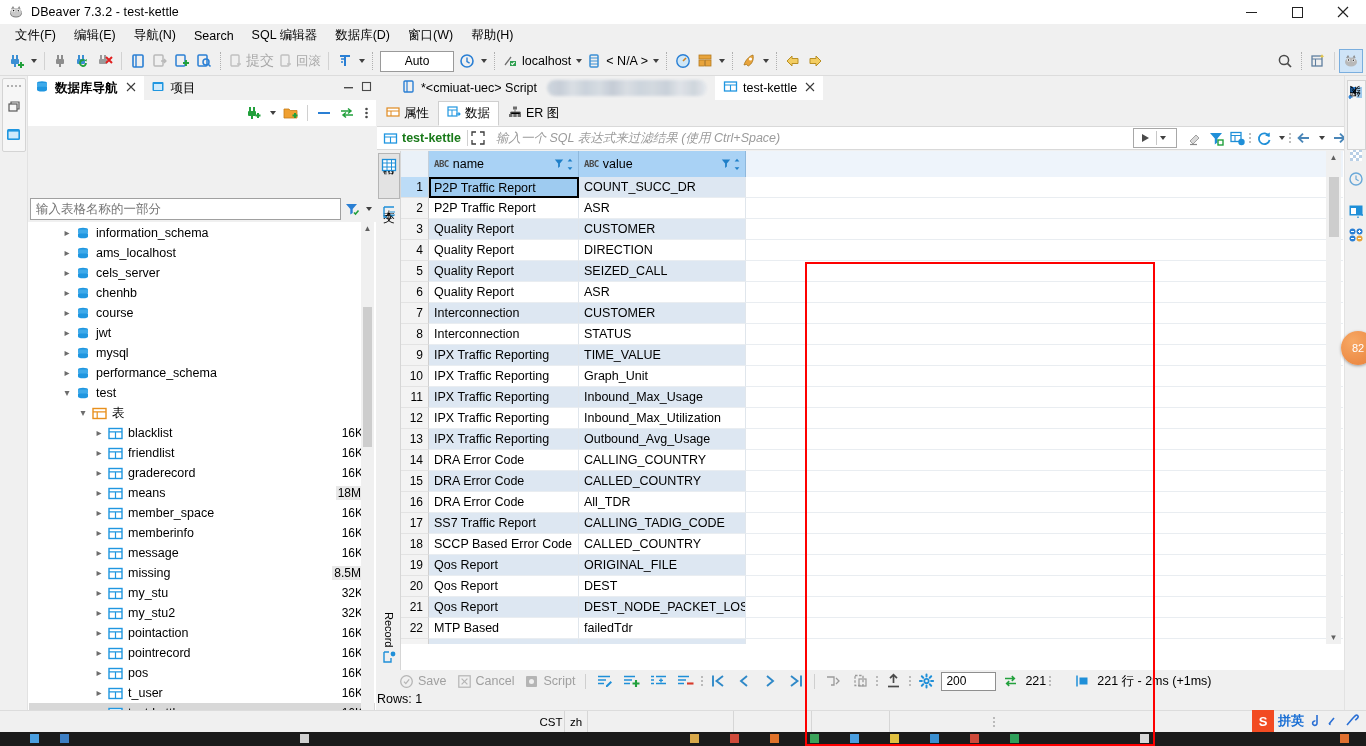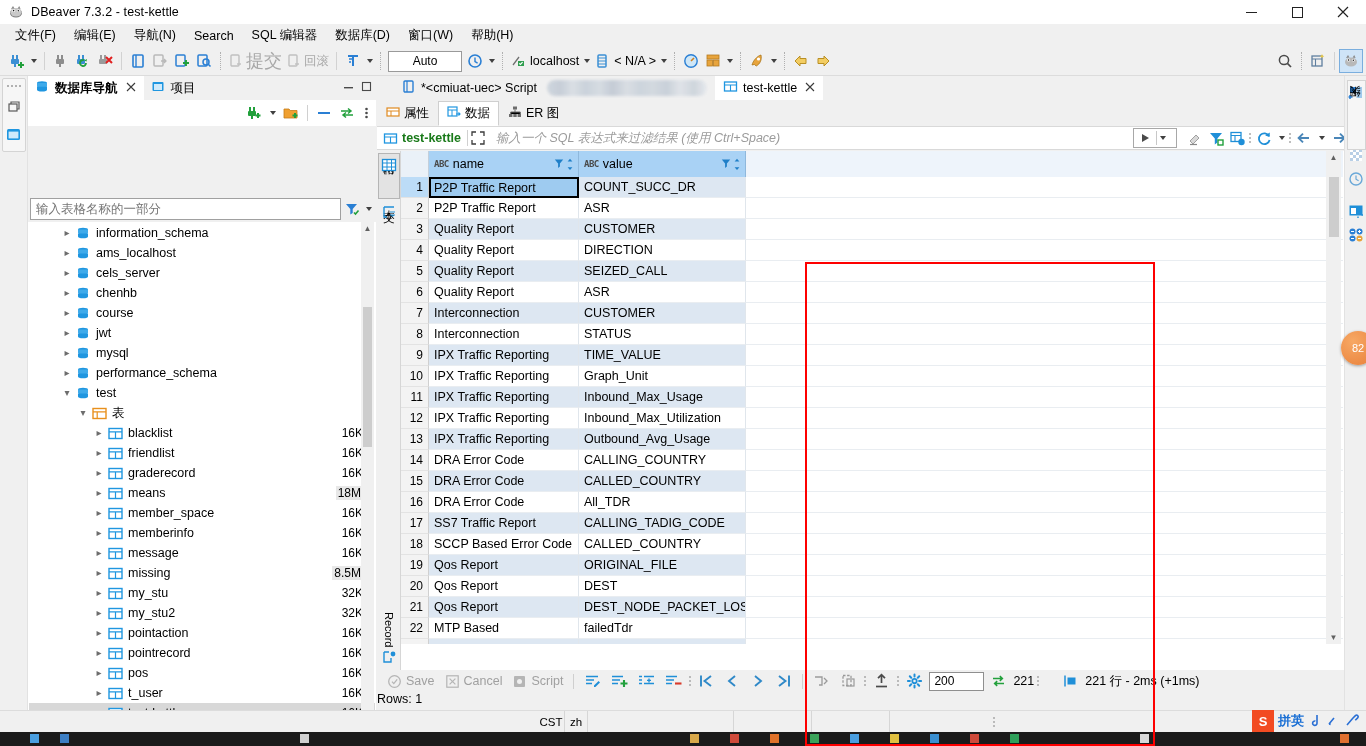--- a/index.html
+++ b/index.html
@@ -141,21 +141,21 @@
   .grow.even .gcell{ background:#dde7f2; }
   .gcell.c1{ width:150px; flex:0 0 150px;}
   .gcell.c2{ width:167px; flex:0 0 167px;}
   .gcell.rest{ flex:1; background:#fff !important; border-right:none;}
   .gcell.focus{ background:#9ecbf0 !important; border:2px solid #000; height:21px; padding:0 3px;}
   .redbox{ position:absolute; left:428px; top:186px; width:350px; height:484px; border:2px solid #fe0000;
      pointer-events:none; z-index:30; }
 
   
   .gridtool{ position:absolute; left:0; top:594px; width:989px; height:22px; background:#f0f0f0;
-     display:flex; align-items:center; gap:2px; padding-left:6px; font-size:12.5px; color:#a0a0a0;}
+     display:flex; align-items:center; gap:2px; padding-left:18px; font-size:12.5px; color:#a0a0a0;}
   .gt-item{ display:flex; align-items:center; gap:4px; padding:0 4px; }
   .gt-sep{ width:1px;height:15px;background:#cfcfcf;margin:0 4px;}
   .gt-dots{ width:4px;height:16px;display:flex;flex-direction:column;justify-content:center;align-items:center;gap:2px;}
   .gt-dots i{ width:2px;height:2px;background:#a8a8a8;border-radius:1px;display:block;}
   .numbox{ width:55px;height:19px;border:1px solid #8f8f8f;background:#fff;font-size:12px;color:#000;
      padding:0 4px; display:flex; align-items:center; }
   .gt-black{ color:#000; }
   .rowsline{ position:absolute; left:0; top:616px; width:989px; height:18px; font-size:12.5px;
      padding-left:0; color:#000;}
 
@@ -289,21 +289,21 @@
         <circle cx="11" cy="10" r="3" fill="none" stroke="#2a7fd4" stroke-width="1.5"></circle>
         <path d="M13.2 12.2 L15.5 14.5" stroke="#2a7fd4" stroke-width="1.6"></path>
       </svg>
     </div>
     <div class="tsep dot"></div>
     <div class="tbtn" style="width:auto;padding:0 2px">
       <svg width="16" height="16" viewBox="0 0 16 16">
         <rect x="3" y="2" width="8" height="11" rx="1" fill="none" stroke="#c0c0c0" stroke-width="1.4"></rect>
         <path d="M9 11 h4" stroke="#c0c0c0" stroke-width="1.4"></path>
       </svg>
-      <span style="color:#a8a8a8;font-size:18px;margin-left:2px">提交</span>
+      <span style="color:#a8a8a8;font-size:14px;margin-left:2px">提交</span>
     </div>
     <div class="tbtn" style="width:auto;padding:0 2px">
       <svg width="16" height="16" viewBox="0 0 16 16">
         <rect x="3" y="2" width="8" height="11" rx="1" fill="none" stroke="#c0c0c0" stroke-width="1.4"></rect>
         <path d="M9 11 h4" stroke="#c0c0c0" stroke-width="1.4"></path>
       </svg>
       <span style="color:#a8a8a8;font-size:12.5px;margin-left:2px">回滚</span>
     </div>
     <div class="tsep"></div>
     <div class="tbtn">

